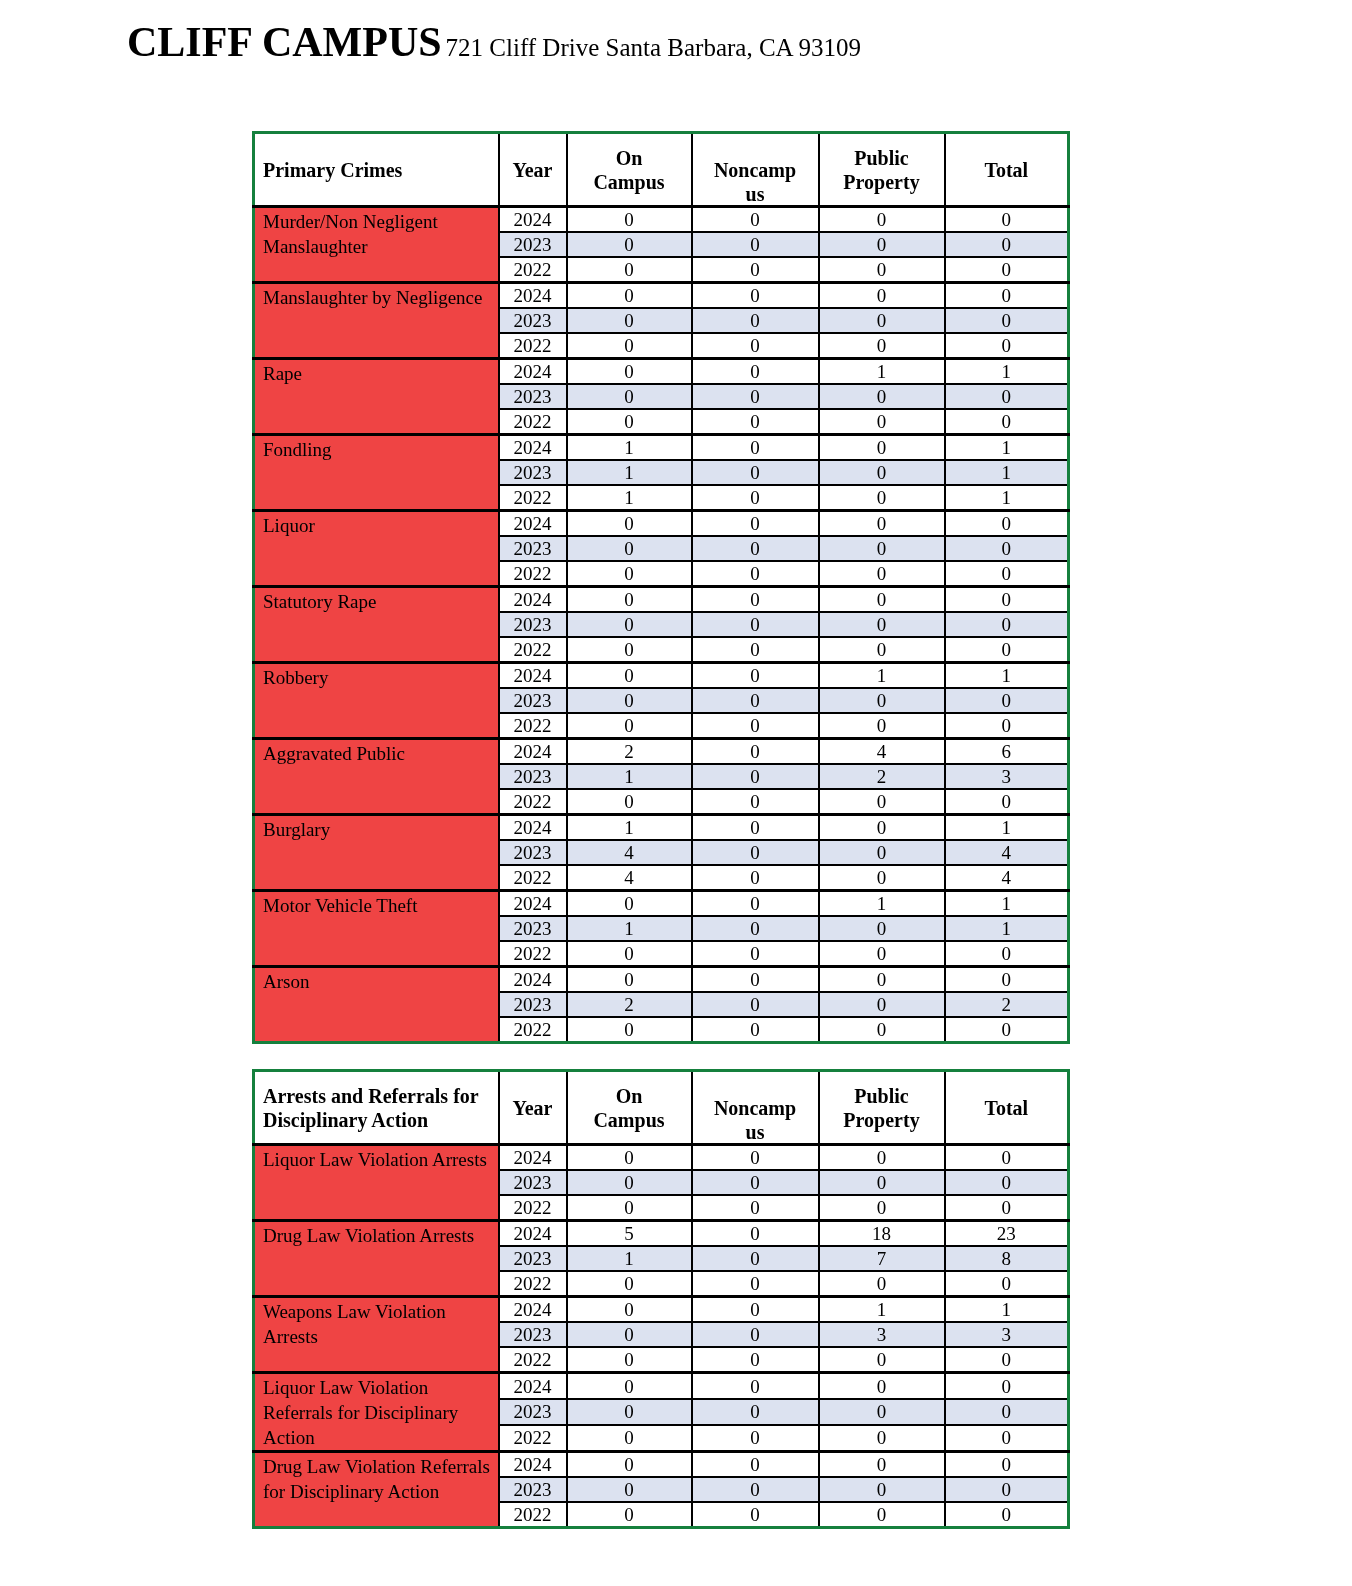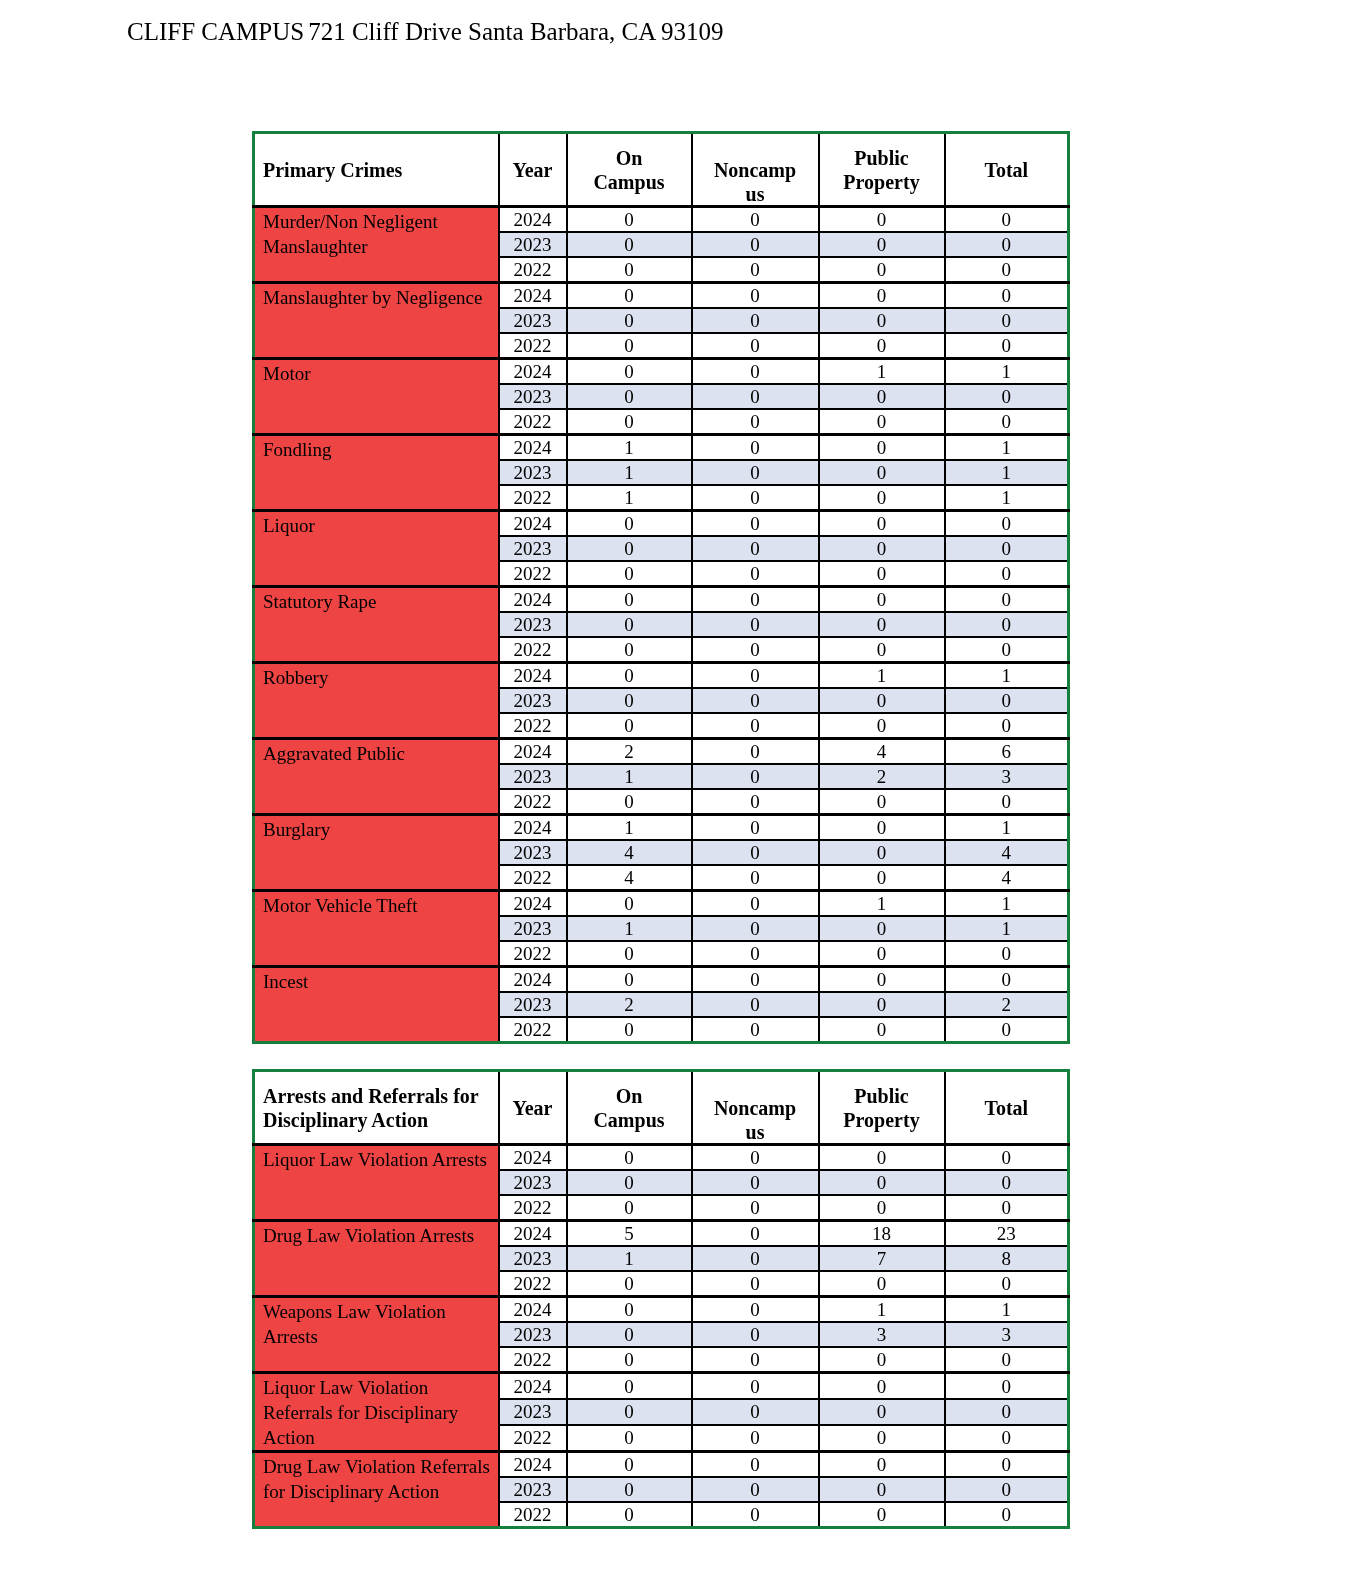--- a/index.html
+++ b/index.html
@@ -11,22 +11,22 @@
     font-family: "Liberation Serif", serif;
     color: #000000;
   }
   .title-block {
     position: absolute;
     left: 127px;
     top: 18px;
     white-space: nowrap;
   }
   .campus-name {
-    font-size: 25px;
-    font-weight: normal;
+    font-size: 42px;
+    font-weight: bold;
   }
   .campus-address {
     font-size: 25px;
     font-weight: normal;
     margin-top: 8px;
   }
   table.stats-table {
     position: absolute;
     left: 252px;
     border-collapse: collapse;
@@ -146,21 +146,21 @@
         <td style="background: rgb(220, 226, 240);">0</td>
       </tr>
       <tr>
         <td>2022</td>
         <td>0</td>
         <td>0</td>
         <td>0</td>
         <td>0</td>
       </tr>
       <tr class="group-start">
-        <td rowspan="3" class="cat-cell">Motor</td>
+        <td rowspan="3" class="cat-cell">Rape</td>
         <td>2024</td>
         <td>0</td>
         <td>0</td>
         <td>1</td>
         <td>1</td>
       </tr>
       <tr>
         <td style="background: rgb(220, 226, 240);">2023</td>
         <td style="background: rgb(220, 226, 240);">0</td>
         <td style="background: rgb(220, 226, 240);">0</td>
@@ -322,21 +322,21 @@
         <td style="background: rgb(220, 226, 240);">1</td>
       </tr>
       <tr>
         <td>2022</td>
         <td>0</td>
         <td>0</td>
         <td>0</td>
         <td>0</td>
       </tr>
       <tr class="group-start">
-        <td rowspan="3" class="cat-cell">Incest</td>
+        <td rowspan="3" class="cat-cell">Arson</td>
         <td>2024</td>
         <td>0</td>
         <td>0</td>
         <td>0</td>
         <td>0</td>
       </tr>
       <tr>
         <td style="background: rgb(220, 226, 240);">2023</td>
         <td style="background: rgb(220, 226, 240);">2</td>
         <td style="background: rgb(220, 226, 240);">0</td>

